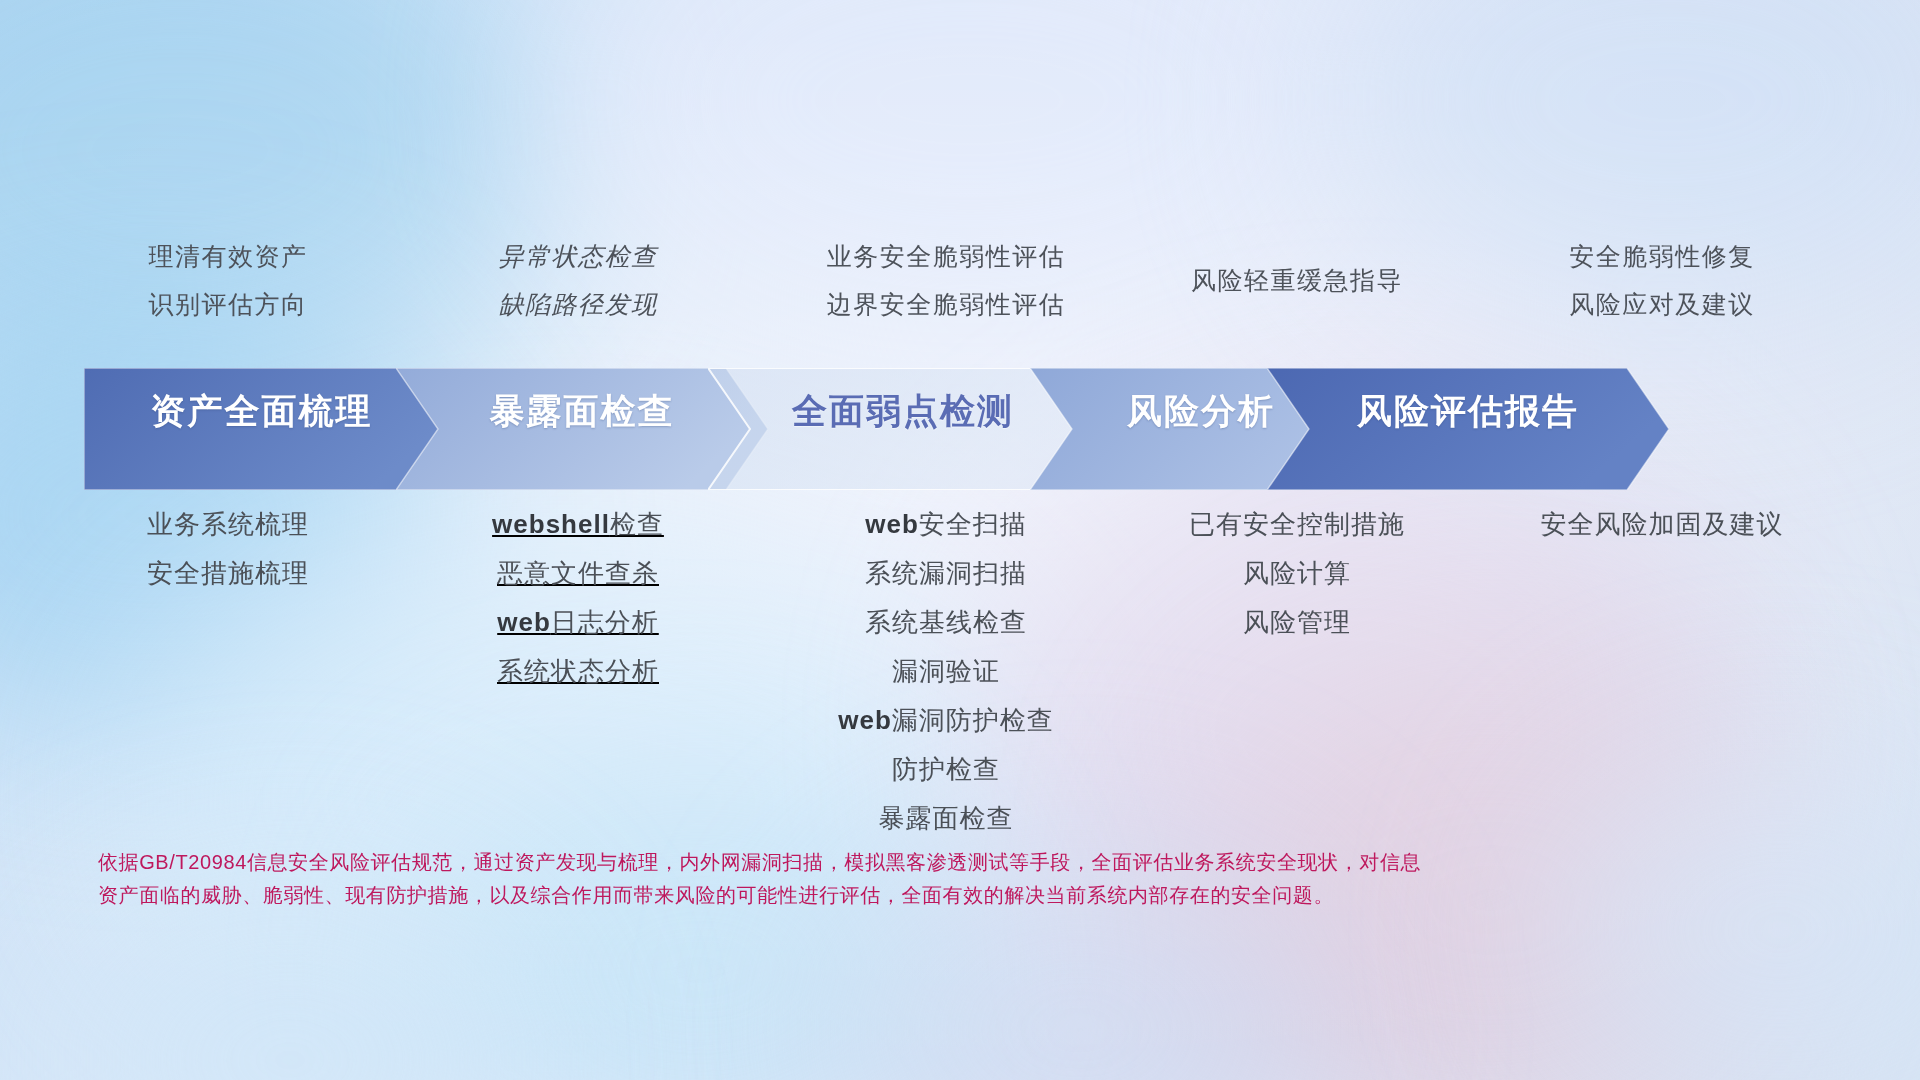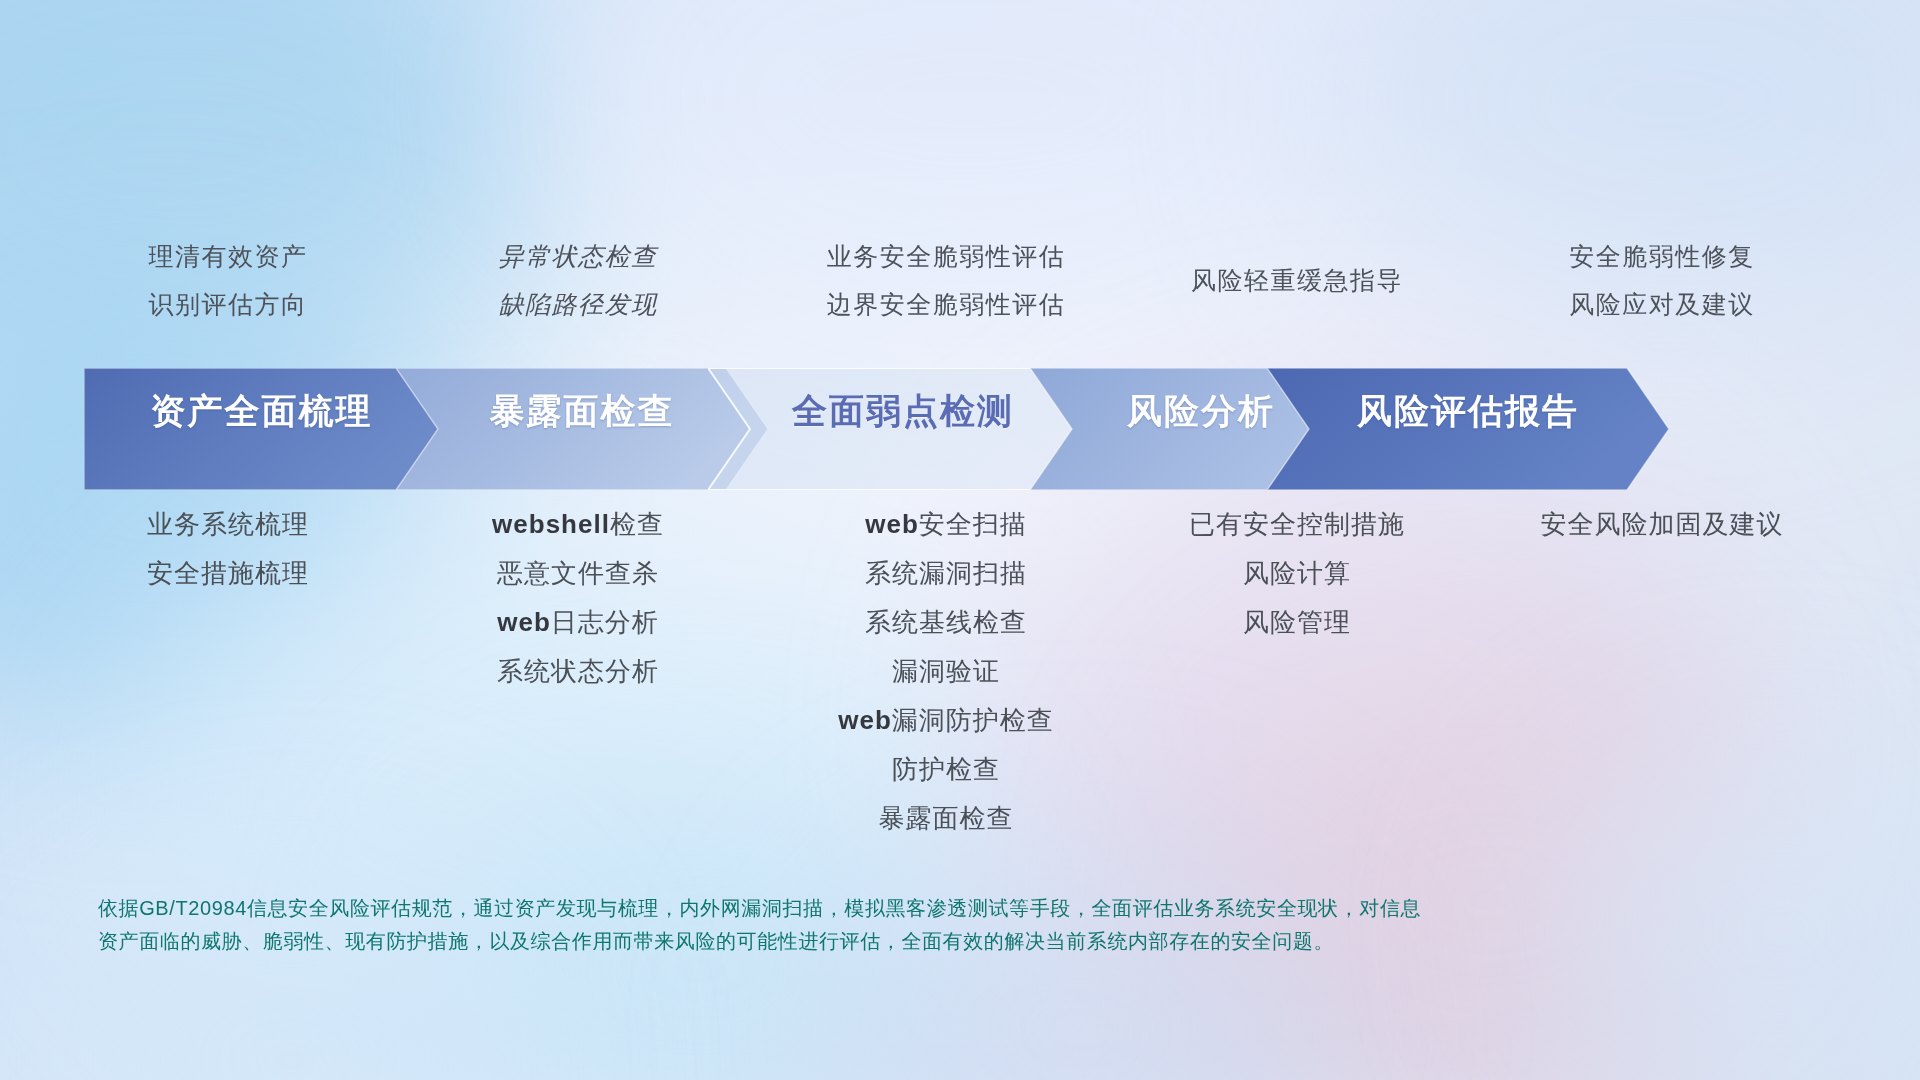--- a/index.html
+++ b/index.html
@@ -61,22 +61,22 @@
   .botrow{position:absolute;left:0;right:0;top:500px;}
   .botcol{position:absolute;text-align:center;}
   .botcol .item{
     font-size:26px;line-height:49px;white-space:nowrap;
     color:#4b5057;letter-spacing:1px;
   }
   .botcol .item b{font-weight:bold;color:#35393f;}
 
   
   .footer{
-    position:absolute;left:98px;top:892px;width:1560px;
-    font-size:20px;line-height:33px;color:#0f766e;letter-spacing:.6px;
+    position:absolute;left:98px;top:846px;width:1560px;
+    font-size:20px;line-height:33px;color:#be185d;letter-spacing:.6px;
   }
   .footer div{white-space:nowrap;}
 </style>
 </head>
 <body>
 
 <div id="bg">
   <div class="base"></div>
   <div class="blob b1"></div>
   <div class="blob b2"></div>
@@ -174,21 +174,21 @@
           <path d="M0,0 L360,0 L402,61 L360,122 L0,122 L42,61 Z" fill="url(#grad4)" fill-opacity="1" stroke="rgba(255,255,255,.55)" stroke-width="1.4"></path>
         </svg>
         <span class="lbl c-white" style="margin-left: 0px;">风险评估报告</span>
       </div>
     </div>
   <div class="botrow" id="botrow">
       <div class="botcol" style="left: -32px; width: 520px; top: 0px;">
         <div class="item">业务系统梳理</div>
         <div class="item">安全措施梳理</div>
       </div>
-      <div class="botcol" style="left: 318px; width: 520px; top: 0px;">
+      <div class="botcol" style="left: 318px; width: 520px; top: 0px; text-decoration: underline;">
         <div class="item"><b>webshell</b><span>检查</span></div>
         <div class="item">恶意文件查杀</div>
         <div class="item"><b>web</b><span>日志分析</span></div>
         <div class="item">系统状态分析</div>
       </div>
       <div class="botcol" style="left: 686px; width: 520px; top: 0px;">
         <div class="item"><b>web</b><span>安全扫描</span></div>
         <div class="item">系统漏洞扫描</div>
         <div class="item">系统基线检查</div>
         <div class="item">漏洞验证</div>

